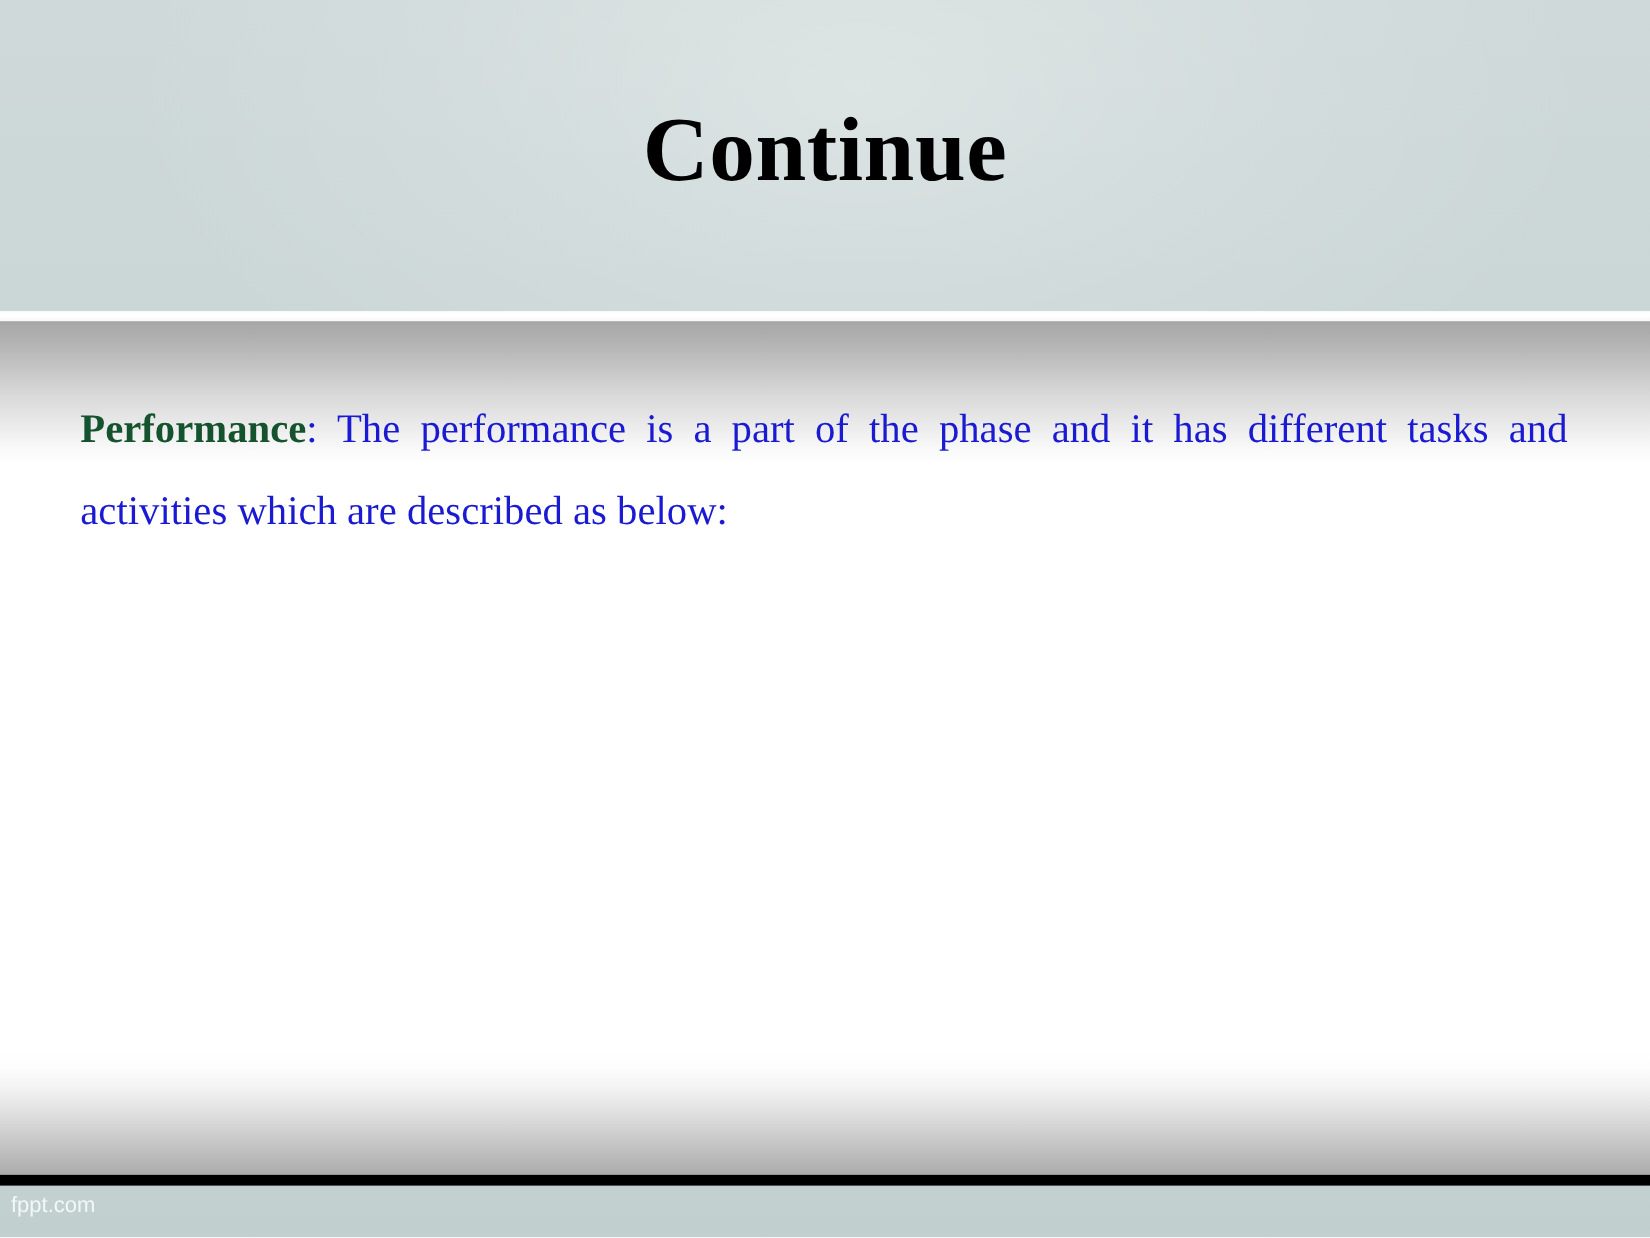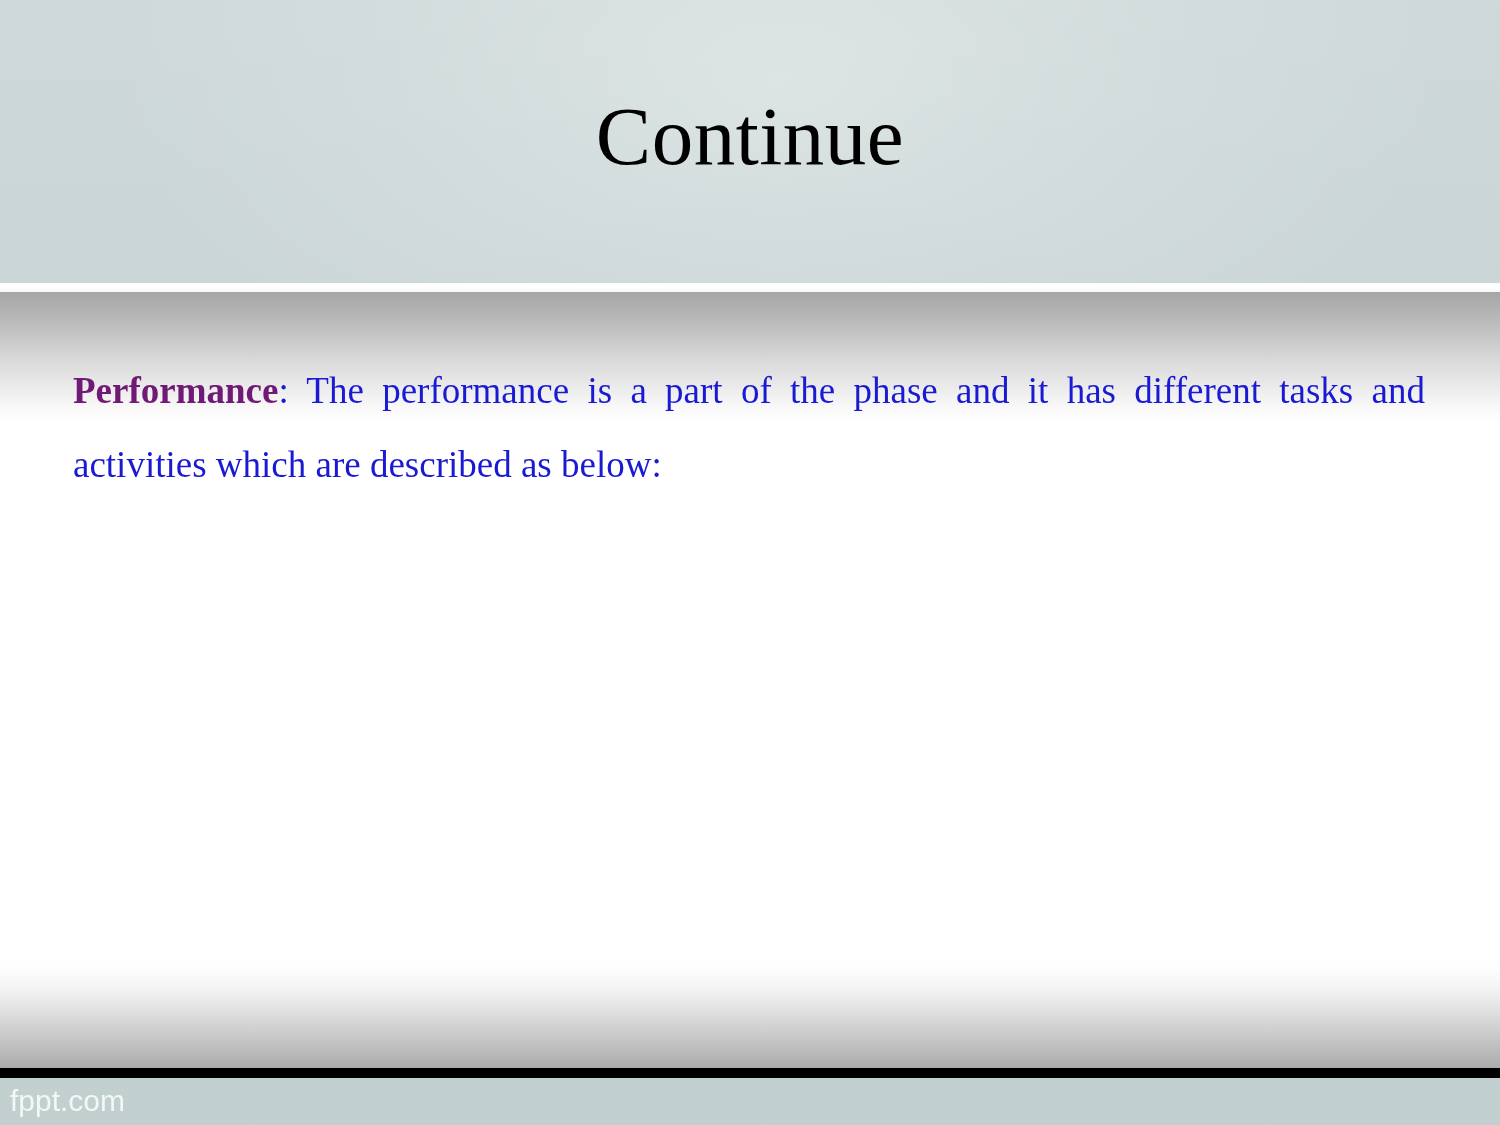--- a/index.html
+++ b/index.html
@@ -35,21 +35,21 @@
       linear-gradient(180deg, #cfd9d9 0%, #ccd7d7 55%, #cbd6d6 100%);
   }
 
   .title {
     position: absolute;
     left: 0;
     top: 95px;
     width: 1500px;
     text-align: center;
     font-family: "Liberation Serif", "DejaVu Serif", serif;
-    font-weight: normal;
+    font-weight: bold;
     font-size: 83px;
     line-height: 1.0;
     color: #000000;
     letter-spacing: 0.5px;
   }
 
   
   .band-highlight {
     position: absolute;
     left: 0;
@@ -92,21 +92,21 @@
     width: 1352px;
     font-family: "Liberation Serif", "DejaVu Serif", serif;
     font-size: 37px;
     line-height: 74px;
     color: #1a1ad2;
     text-align: justify;
     text-justify: inter-word;
   }
   .paragraph .lead {
     font-weight: bold;
-    color: #701a75;
+    color: #14532d;
   }
 
   .bullets {
     position: absolute;
     left: 73px;
     top: 222px;
     width: 1300px;
     margin: 0;
     padding: 0;
     list-style: none;
@@ -169,21 +169,21 @@
     width: 1500px;
     height: 47px;
     background: linear-gradient(180deg, #c2d0d0 0%, #c1cfcf 100%);
   }
 
   .footer-text {
     position: absolute;
     left: 10px;
     top: 1086px;
     font-family: "Liberation Sans", "DejaVu Sans", sans-serif;
-    font-size: 30px;
+    font-size: 20px;
     line-height: 1;
     color: #f2f7f7;
     letter-spacing: 0px;
   }
 </style>
 </head>
 <body>
 
 <div class="slide">
 

